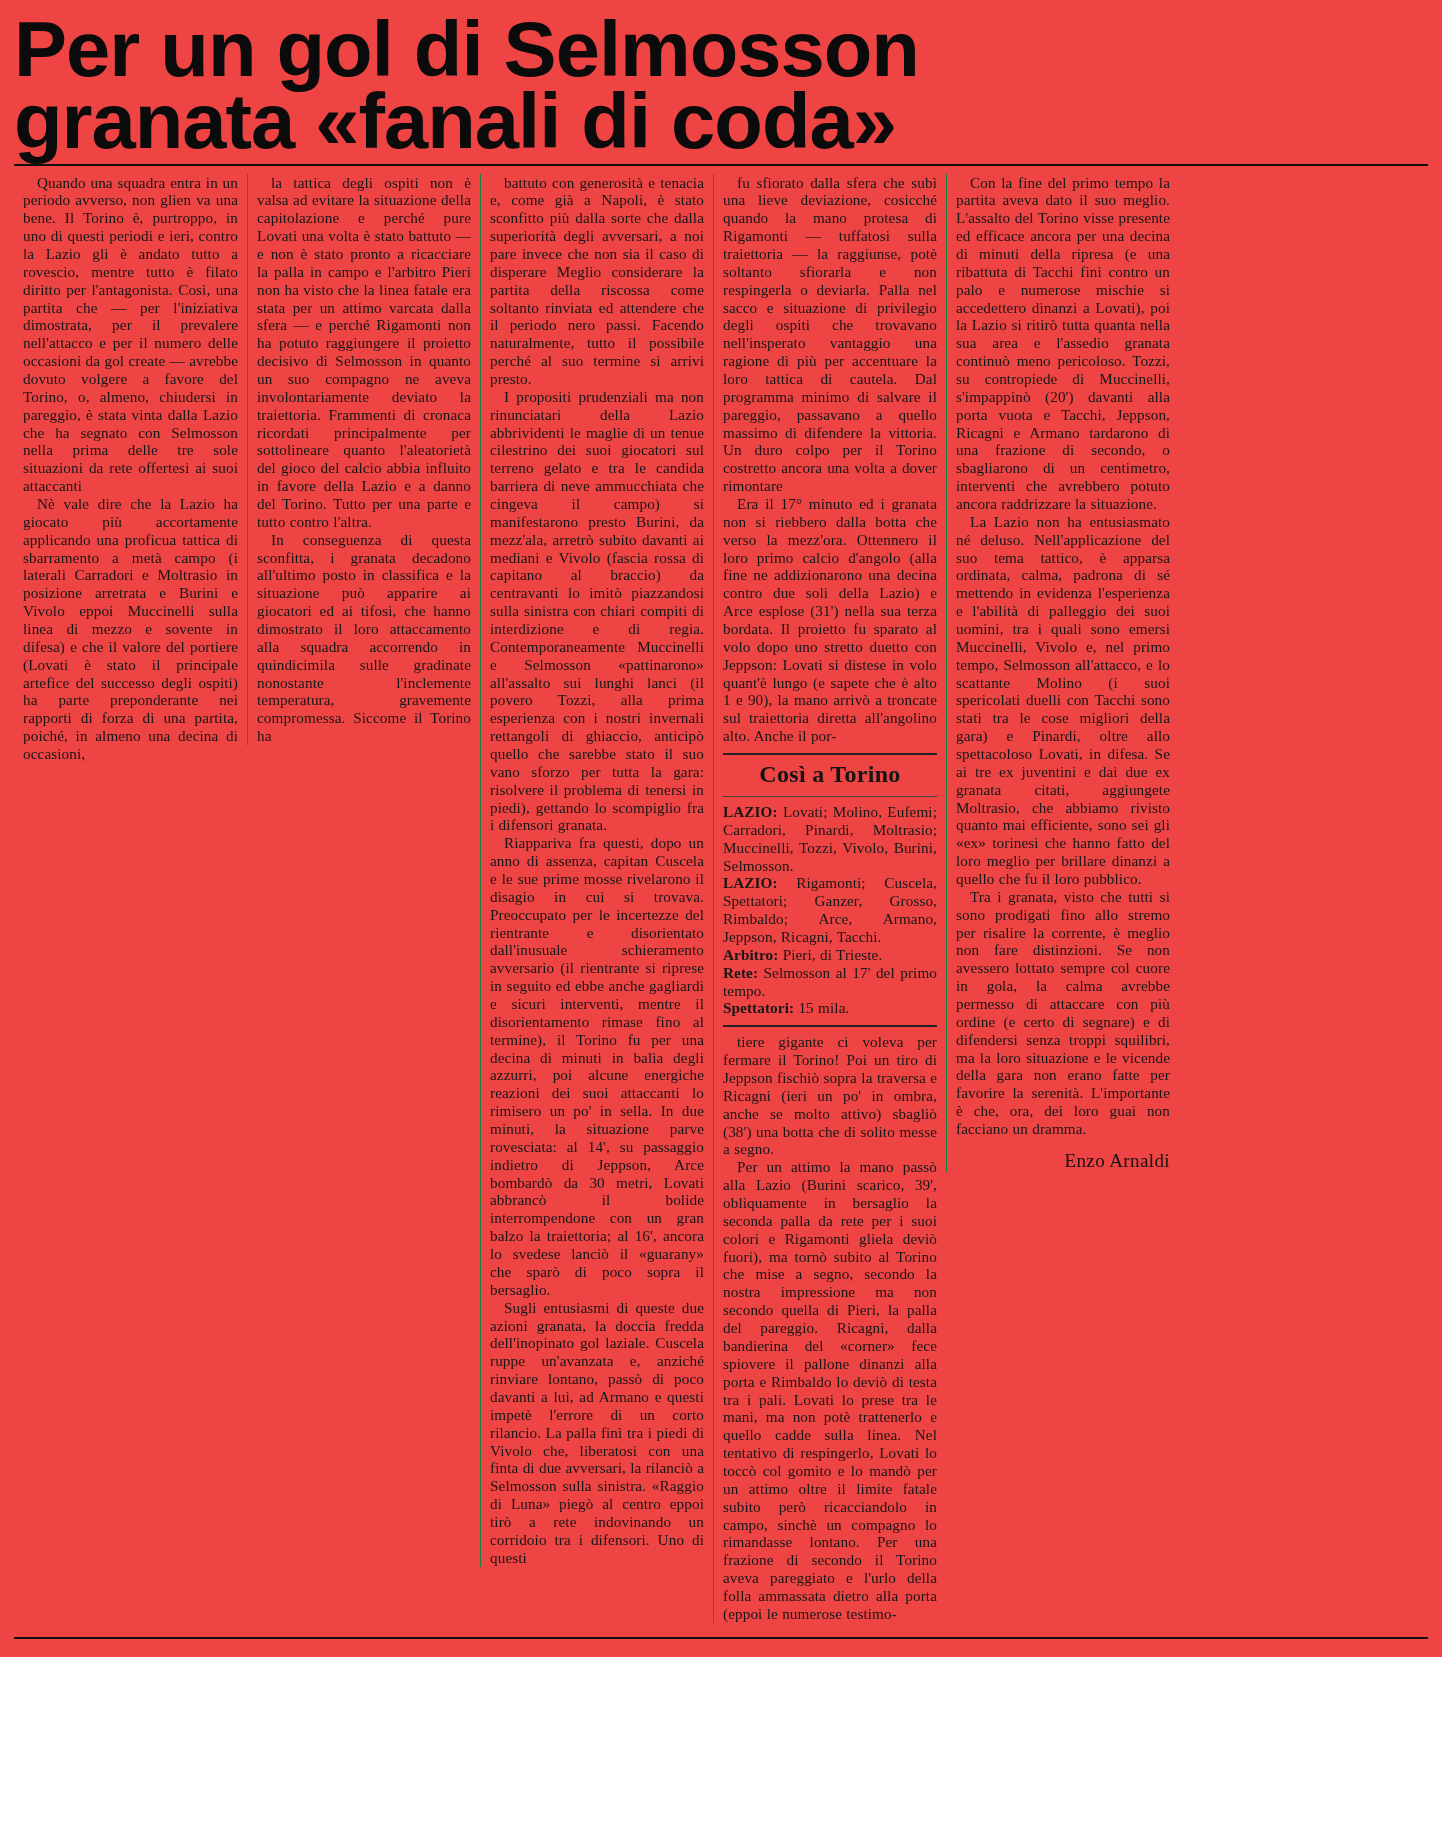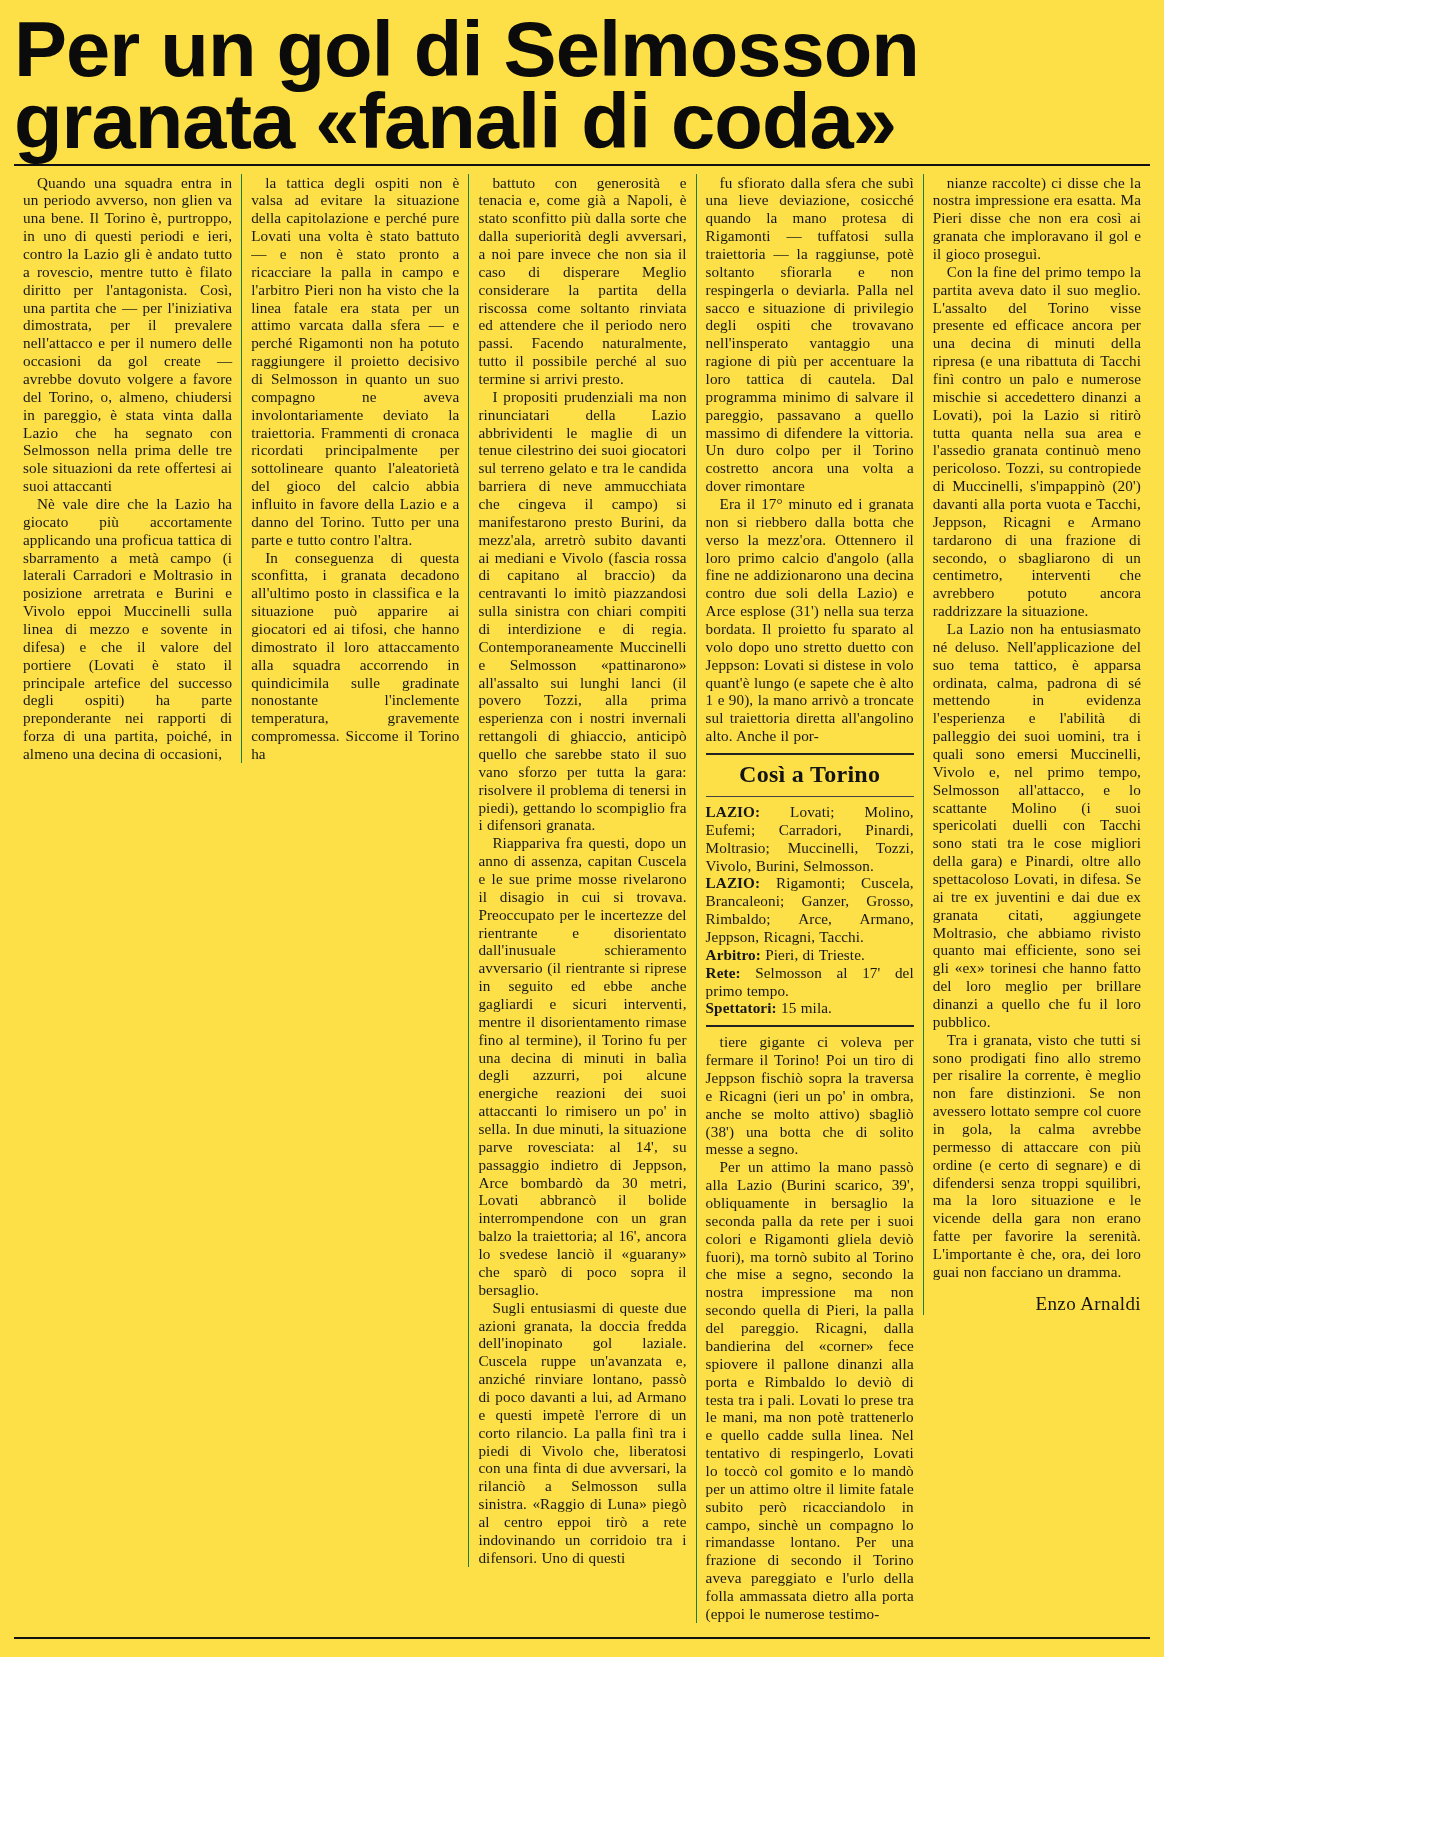--- a/index.html
+++ b/index.html
@@ -3,25 +3,25 @@
 <meta charset="utf-8">
 <style>
   html,body{margin:0;padding:0;background:#ffffff;}
   body{
     width:1442px;
     font-family:"Liberation Serif", serif;
     color:#141414;
     -webkit-font-smoothing:none;
   }
   .page{
-    width:1164px;
+    width:1442px;
     box-sizing:border-box;
     padding:10px 14px 18px 14px;
     position:relative;
-    background:#fde047;
+    background:#ef4444;
   }
   
   .headline{
     font-family:"Liberation Sans", sans-serif;
     font-weight:bold;
     font-size:78px;
     line-height:0.92;
     letter-spacing:-1px;
     color:#0b0b0b;
     text-align:left;
@@ -144,33 +144,32 @@
 
     <div class="col">
       <p>fu sfiorato dalla sfera che subì una lieve deviazione, cosicché quando la mano protesa di Rigamonti — tuffatosi sulla traiettoria — la raggiunse, potè soltanto sfiorarla e non respingerla o deviarla. Palla nel sacco e situazione di privilegio degli ospiti che trovavano nell'insperato vantaggio una ragione di più per accentuare la loro tattica di cautela. Dal programma minimo di salvare il pareggio, passavano a quello massimo di difendere la vittoria. Un duro colpo per il Torino costretto ancora una volta a dover rimontare</p>
       <p>Era il 17° minuto ed i granata non si riebbero dalla botta che verso la mezz'ora. Ottennero il loro primo calcio d'angolo (alla fine ne addizionarono una decina contro due soli della Lazio) e Arce esplose (31') nella sua terza bordata. Il proietto fu sparato al volo dopo uno stretto duetto con Jeppson: Lovati si distese in volo quant'è lungo (e sapete che è alto 1 e 90), la mano arrivò a troncate sul traiettoria diretta all'angolino alto. Anche il por-</p>
 
       <hr class="hr-thick">
       <div class="boxtitle">Così a Torino</div>
       <hr class="hr-thin">
 
       <p class="lineup noind"><b>LAZIO:</b><span> Lovati; Molino, Eufemi; Carradori, Pinardi, Moltrasio; Muccinelli, Tozzi, Vivolo, Burini, Selmosson.</span></p>
-      <p class="lineup noind"><b>LAZIO:</b><span> Rigamonti; Cuscela, Brancaleoni; Ganzer, Grosso, Rimbaldo; Arce, Armano, Jeppson, Ricagni, Tacchi.</span></p>
+      <p class="lineup noind"><b>LAZIO:</b><span> Rigamonti; Cuscela, Spettatori; Ganzer, Grosso, Rimbaldo; Arce, Armano, Jeppson, Ricagni, Tacchi.</span></p>
       <p class="lineup noind"><b>Arbitro:</b><span> Pieri, di Trieste.</span></p>
       <p class="lineup noind"><b>Rete:</b><span> Selmosson al 17' del primo tempo.</span></p>
       <p class="lineup noind"><b>Spettatori:</b><span> 15 mila.</span></p>
 
       <hr class="hr-thick">
 
       <p>tiere gigante ci voleva per fermare il Torino! Poi un tiro di Jeppson fischiò sopra la traversa e Ricagni (ieri un po' in ombra, anche se molto attivo) sbagliò (38') una botta che di solito messe a segno.</p>
       <p>Per un attimo la mano passò alla Lazio (Burini scarico, 39', obliquamente in bersaglio la seconda palla da rete per i suoi colori e Rigamonti gliela deviò fuori), ma tornò subito al Torino che mise a segno, secondo la nostra impressione ma non secondo quella di Pieri, la palla del pareggio. Ricagni, dalla bandierina del «corner» fece spiovere il pallone dinanzi alla porta e Rimbaldo lo deviò di testa tra i pali. Lovati lo prese tra le mani, ma non potè trattenerlo e quello cadde sulla linea. Nel tentativo di respingerlo, Lovati lo toccò col gomito e lo mandò per un attimo oltre il limite fatale subito però ricacciandolo in campo, sinchè un compagno lo rimandasse lontano. Per una frazione di secondo il Torino aveva pareggiato e l'urlo della folla ammassata dietro alla porta (eppoi le numerose testimo-</p>
     </div>
 
     <div class="col">
-      <p>nianze raccolte) ci disse che la nostra impressione era esatta. Ma Pieri disse che non era così ai granata che imploravano il gol e il gioco proseguì.</p>
       <p>Con la fine del primo tempo la partita aveva dato il suo meglio. L'assalto del Torino visse presente ed efficace ancora per una decina di minuti della ripresa (e una ribattuta di Tacchi finì contro un palo e numerose mischie si accedettero dinanzi a Lovati), poi la Lazio si ritirò tutta quanta nella sua area e l'assedio granata continuò meno pericoloso. Tozzi, su contropiede di Muccinelli, s'impappinò (20') davanti alla porta vuota e Tacchi, Jeppson, Ricagni e Armano tardarono di una frazione di secondo, o sbagliarono di un centimetro, interventi che avrebbero potuto ancora raddrizzare la situazione.</p>
       <p>La Lazio non ha entusiasmato né deluso. Nell'applicazione del suo tema tattico, è apparsa ordinata, calma, padrona di sé mettendo in evidenza l'esperienza e l'abilità di palleggio dei suoi uomini, tra i quali sono emersi Muccinelli, Vivolo e, nel primo tempo, Selmosson all'attacco, e lo scattante Molino (i suoi spericolati duelli con Tacchi sono stati tra le cose migliori della gara) e Pinardi, oltre allo spettacoloso Lovati, in difesa. Se ai tre ex juventini e dai due ex granata citati, aggiungete Moltrasio, che abbiamo rivisto quanto mai efficiente, sono sei gli «ex» torinesi che hanno fatto del loro meglio per brillare dinanzi a quello che fu il loro pubblico.</p>
       <p>Tra i granata, visto che tutti si sono prodigati fino allo stremo per risalire la corrente, è meglio non fare distinzioni. Se non avessero lottato sempre col cuore in gola, la calma avrebbe permesso di attaccare con più ordine (e certo di segnare) e di difendersi senza troppi squilibri, ma la loro situazione e le vicende della gara non erano fatte per favorire la serenità. L'importante è che, ora, dei loro guai non facciano un dramma.</p>
       <div class="signature">Enzo Arnaldi</div>
     </div>
 
   </div>
 
   <hr class="botrule">
 </div>

